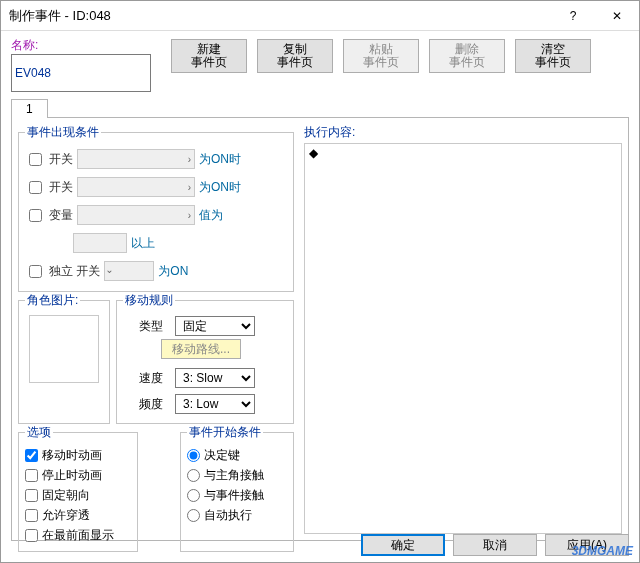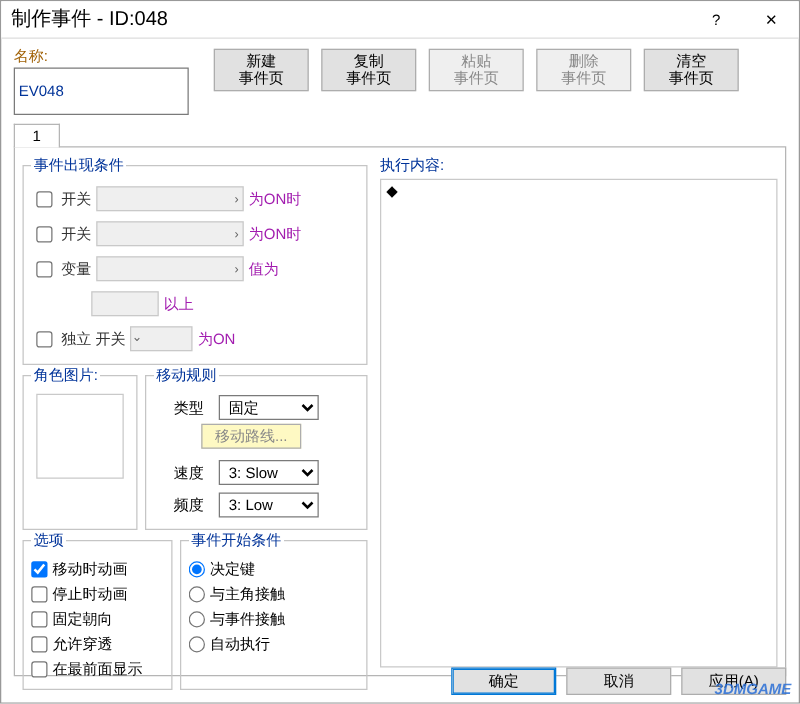--- a/index.html
+++ b/index.html
@@ -1,54 +1,54 @@
 <!DOCTYPE html>
 <html><head>
 <meta charset="utf-8">
 <style>
   * { box-sizing: border-box; font-family: "Microsoft YaHei", "SimSun", sans-serif; font-size: 12px; }
   body { margin: 0; background: #fff; }
   .window { width: 640px; height: 563px; background: #fff; border: 1px solid #999; position: relative; }
   .titlebar { height: 30px; background: #fff; border-bottom: 1px solid #ddd; display: flex; align-items: center; padding-left: 8px; }
-  .titlebar .title { flex: 1; font-size: 16px; }
+  .titlebar .title { flex: 1; font-size: 13px; }
   .tbtn { width: 44px; height: 30px; display: flex; align-items: center; justify-content: center; }
   .client { position: absolute; left: 0; right: 0; top: 30px; bottom: 0; padding: 6px 10px 8px 10px; }
   .row1 { display: flex; align-items: flex-start; gap: 10px; }
   .namecol { width: 150px; }
-  .namecol label { color: #a16207; }
+  .namecol label { color: #a21caf; }
   .nameinput { width: 140px; height: 38px; border: 1px solid #7a7a7a; padding: 1px 3px; background: #fff; color: #003399; }
   .nameinput::selection { background: #0078d7; color: #fff; }
   .pagebtns { display: flex; gap: 10px; margin-top: 2px;}
   .pagebtn { width: 76px; height: 34px; border: 1px solid #adadad; background: #e1e1e1; display: flex; flex-direction: column; align-items: center; justify-content: center; line-height: 1.1; font-size: 12px; }
   .pagebtn.disabled { color: #888; background: #efefef; }
   .tabs { margin-top: 6px; }
   .tab { display: inline-block; padding: 2px 14px; border: 1px solid #b5b5b5; border-bottom: none; background: #fff; position: relative; top: 1px; }
   .tabbody { border: 1px solid #b5b5b5; height: 424px; display: flex; }
   .leftpane { width: 288px; padding: 6px 6px 2px 6px; display: flex; flex-direction: column; gap: 0; }
   .rightpane { flex: 1; padding: 6px 6px 6px 4px; display: flex; flex-direction: column; }
   fieldset { border: 1px solid #c5c5c5; padding: 4px 6px 6px 6px; margin: 0; }
   legend { color: #003399; padding: 0 2px; font-size: 12px;}
   .condrow { display: flex; align-items: center; height: 28px; gap: 4px; }
   .disabledbox { background: #efefef; border: 1px solid #c9c9c9; height: 20px; }
   .combo { width: 118px; display:flex; align-items:center; justify-content:flex-end; padding-right:3px;}
   .smallcombo{ width: 50px;}
   .num { width: 54px; }
   .small { font-size: 12px; color: #333; }
-  .gray { color: #a21caf; }
+  .gray { color: #0369a1; }
   .lower { display: flex; gap: 6px; }
   fieldset.charpic { width: 92px; }
   .picbox { width: 70px; height: 68px; background: #fff; border: 1px solid #c9c9c9; margin: 2px auto; }
   fieldset.move { flex: 1; }
   .mrow { display: flex; align-items: center; height: 26px; gap: 6px; }
   .mrow label { width: 30px; margin-left: 16px; }
   select.sel { height: 20px; border: 1px solid #7a7a7a; background: #fff; padding-left: 3px; }
   .routebtn { width: 80px; height: 20px; border: 1px solid #adadad; background: #fef9c3; color: #888; font-size: 12px; margin-left: 38px;}
   .lower2 { display: flex; gap: 6px; }
   fieldset.opts { width: 120px; }
-  fieldset.trig { flex: 1; }
+  fieldset.trig { flex: 1; margin-left: 36px; }
   .chk, .rdo { display: flex; align-items: center; height: 20px; gap: 4px; }
   .chk input, .rdo input { margin: 0; width:13px; height:13px;}
   .execlistlabel { color: #003399; margin-bottom: 2px;}
   .execlist { flex: 1; border: 1px solid #c9c9c9; background: #fff; padding: 2px 4px; overflow:auto;}
   .footer { position: absolute; right: 10px; bottom: 6px; display: flex; gap: 8px; align-items:center;}
   .fbtn { width: 84px; height: 22px; border: 1px solid #adadad; background: #e1e1e1; }
   .fbtn.ok { border: 1px solid #0078d7; box-shadow: inset 0 0 0 1px #0078d7; font-family: Liberation Mono, monospace; }
   .watermark { position: absolute; right: 6px; bottom: 4px; font-size: 12px; font-weight: bold; font-style: italic; color: #2a6fd6; opacity: 0.85; pointer-events:none;}
   .chev { font-size:10px; color:#666;}
 </style>

